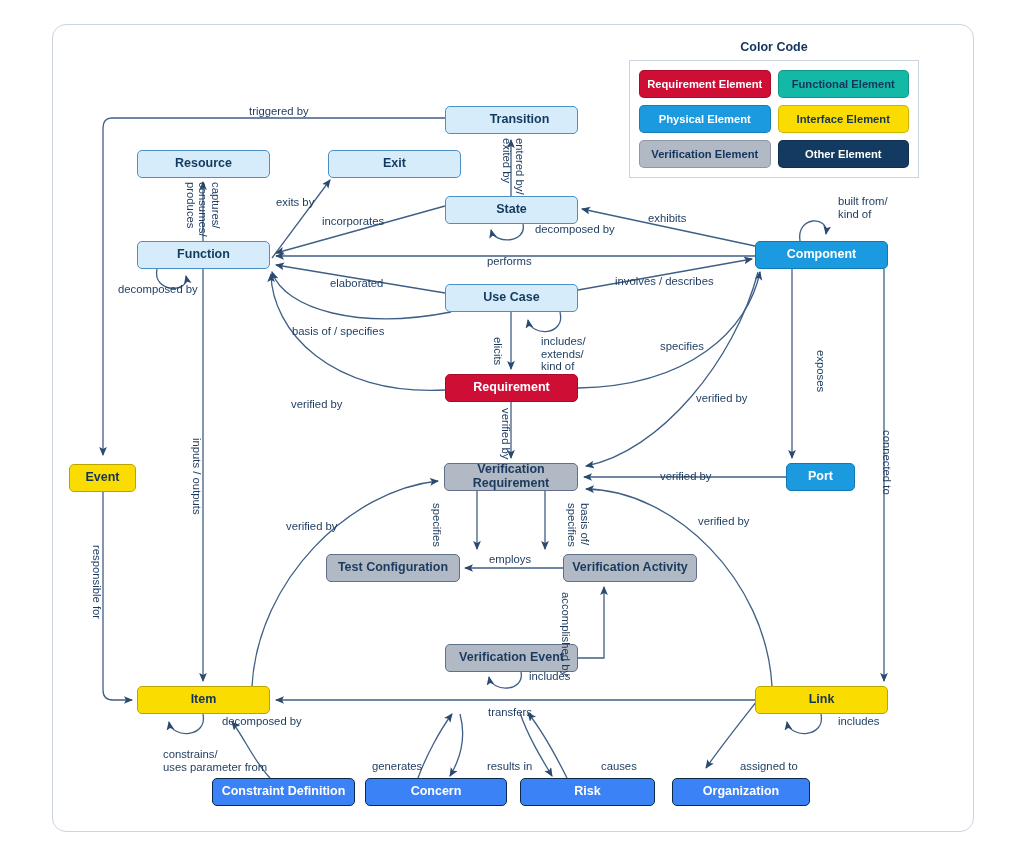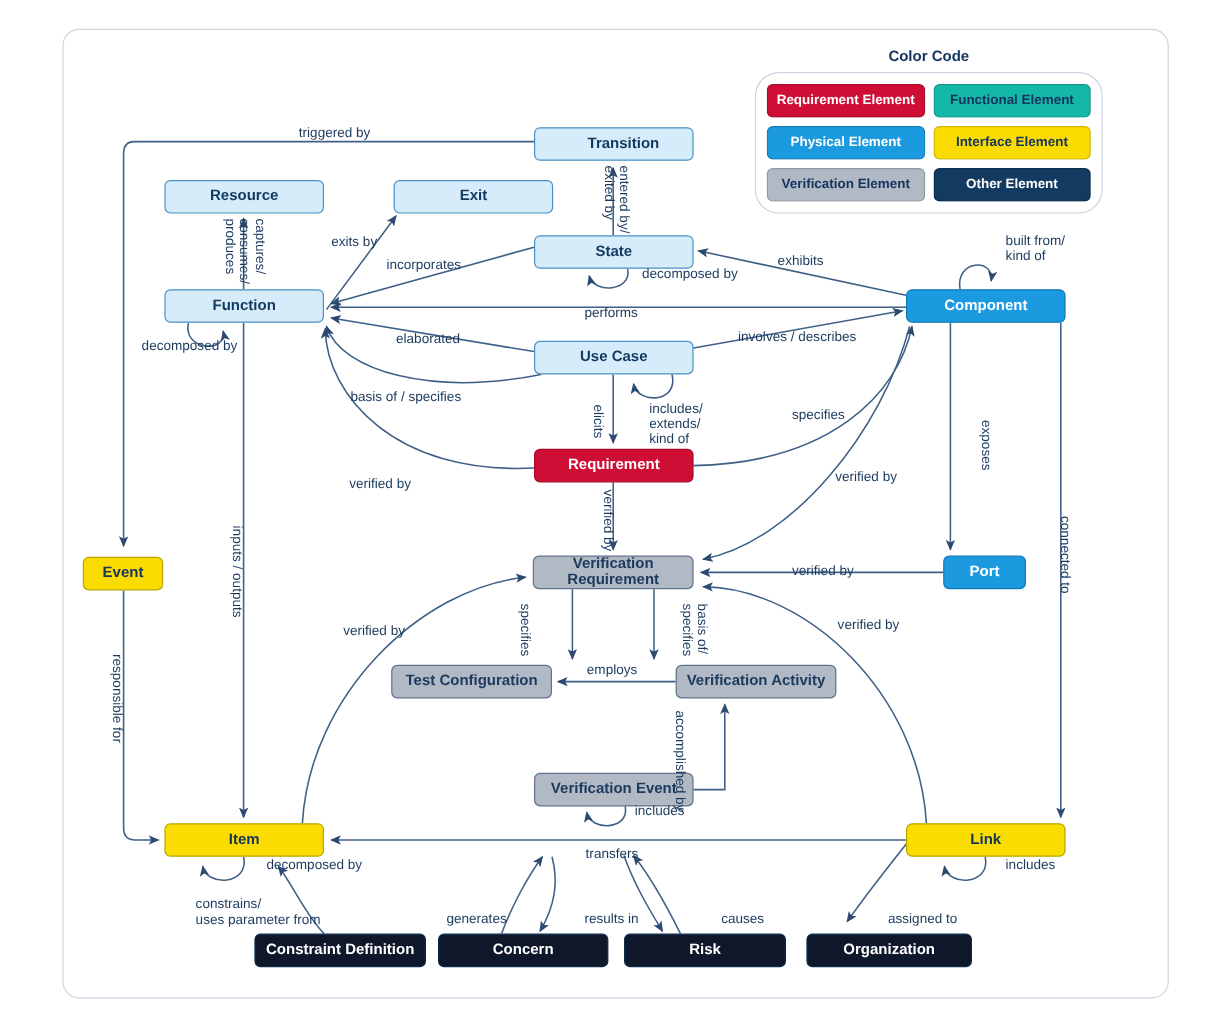--- a/index.html
+++ b/index.html
@@ -9,28 +9,28 @@
          border:1.5px solid #ccd4e0;border-radius:14px;background:#fff;box-sizing:border-box;}
   svg#edges{position:absolute;left:0;top:0;width:1024px;height:863px;pointer-events:none;}
   .node{position:absolute;box-sizing:border-box;border-radius:5px;
         display:flex;align-items:center;justify-content:center;
         font-size:12.5px;font-weight:bold;text-align:center;line-height:1.1;}
   .n-func{background:#d6ecfb;border:1.3px solid #4a90c4;color:#123a5e;}
   .n-phys{background:#1b9ae0;border:1.3px solid #0f78b5;color:#ffffff;}
   .n-req {background:#ce0e35;border:1.3px solid #a80b2a;color:#ffffff;}
   .n-iface{background:#fbdc00;border:1.3px solid #b9a400;color:#13345c;}
   .n-ver {background:#b0b9c4;border:1.3px solid #60708a;color:#1b3a5e;}
-  .n-other{background:#0f172a;border:1.3px solid #0c2b49;color:#ffffff;}
+  .n-other{background:#3b82f6;border:1.3px solid #0c2b49;color:#ffffff;}
   .elabel{position:absolute;font-size:11.3px;color:#1b3a5e;line-height:1.12;
           white-space:pre;font-weight:normal;}
   .vert{transform:rotate(90deg);transform-origin:left top;}
   #legend{position:absolute;left:629px;top:40px;width:290px;}
   #legend .ttl{text-align:center;font-size:12.5px;font-weight:bold;color:#13345c;
                margin-bottom:6px;}
-  #legend .box{border:1.2px solid #ccd4e0;border-radius:20px;padding:9px 9px;
+  #legend .box{border:1.2px solid #ccd4e0;border-radius:0;padding:9px 9px;
                display:grid;grid-template-columns:1fr 1fr;gap:7px 7px;}
   .lgchip{height:28px;border-radius:5px;display:flex;align-items:center;
           justify-content:center;font-size:11.2px;font-weight:bold;box-sizing:border-box;}
 </style>
 </head>
 <body>
 
 <div id="frame"></div>
 
 <svg id="edges" viewBox="0 0 1024 863">

